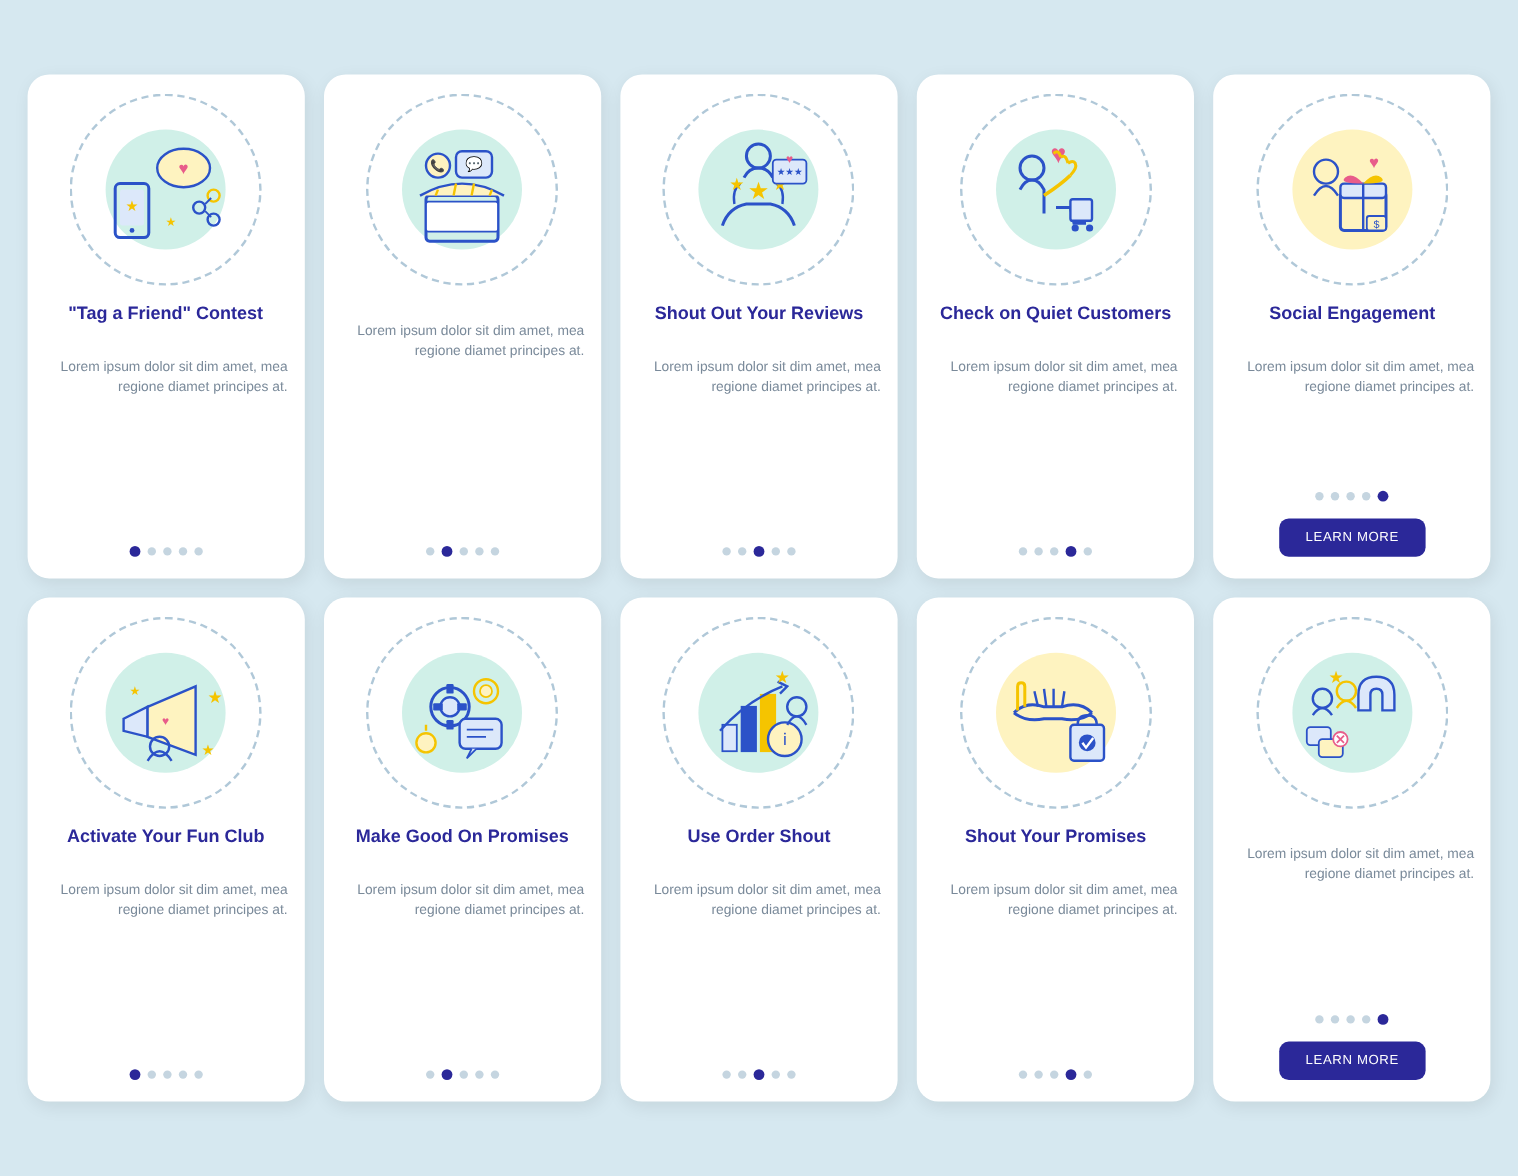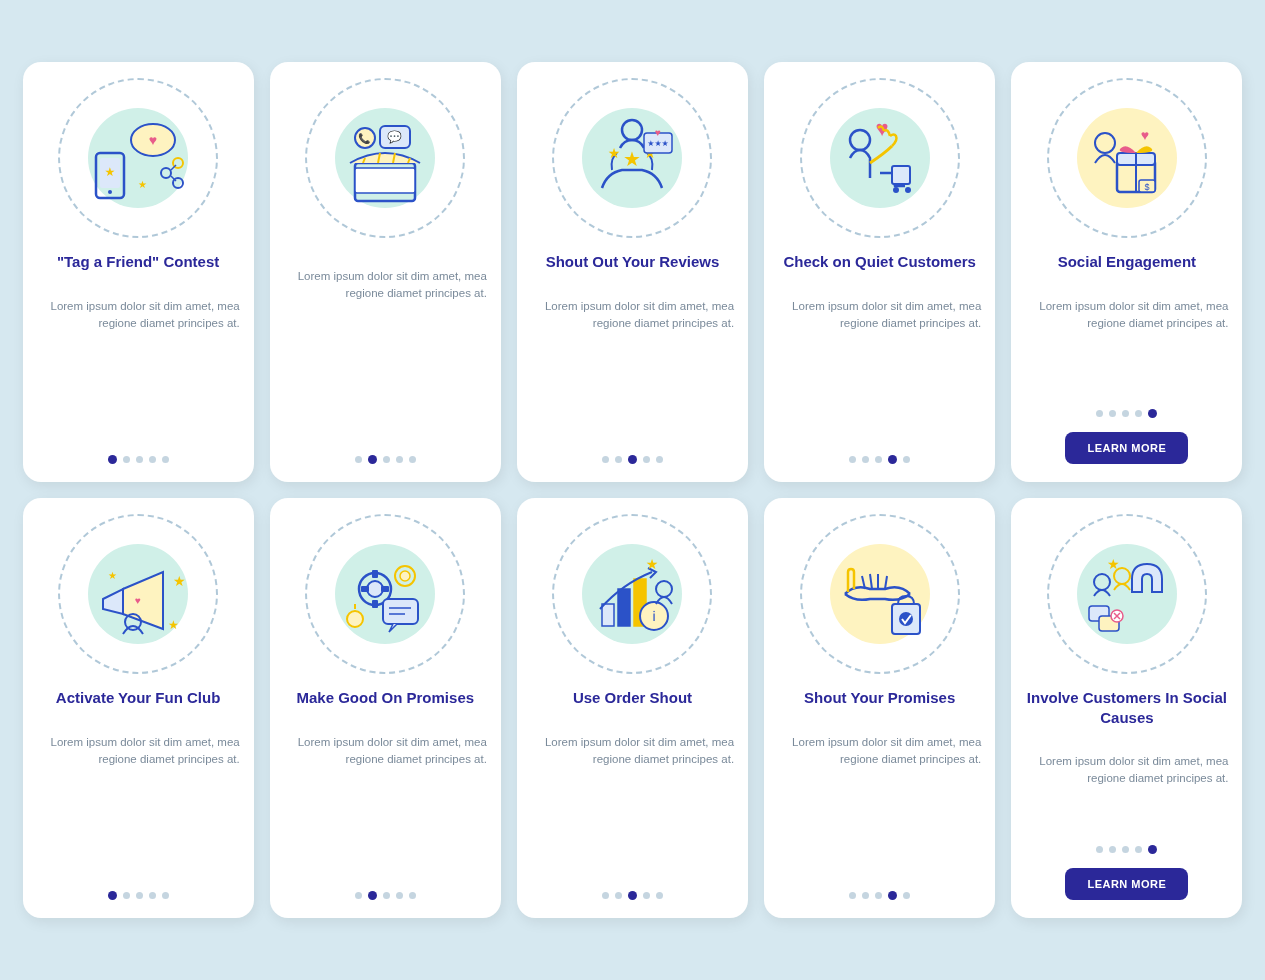--- a/index.html
+++ b/index.html
@@ -89,21 +89,21 @@
       height: 9px;
     }
     .learn-btn {
       margin-top: 14px;
       background: #2b2899;
       color: #fff;
       border: none;
       border-radius: 8px;
       padding: 10px 22px;
       font-size: 11px;
-      font-weight: 700;
+      font-weight: 400;
       cursor: pointer;
       letter-spacing: 0.5px;
     }
     .teal-bg { background: #d0f0e8; }
     .yellow-bg { background: #fef3c0; }
   </style>
 </head>
 <body>
 
 <div class="grid">
@@ -417,21 +417,20 @@
         <text x="40" y="35" font-size="14" fill="#f5c400">★</text>
 
         <rect x="22" y="72" width="20" height="15" rx="3" fill="#dce8fa" stroke="#2b52c8" stroke-width="1.5"></rect>
         <rect x="32" y="82" width="20" height="15" rx="3" fill="#fef3c0" stroke="#2b52c8" stroke-width="1.5"></rect>
 
         <circle cx="50" cy="82" r="6" fill="#fff" stroke="#e85c8a" stroke-width="1.5"></circle>
         <line x1="47" y1="79" x2="53" y2="85" stroke="#e85c8a" stroke-width="1.5"></line>
         <line x1="53" y1="79" x2="47" y2="85" stroke="#e85c8a" stroke-width="1.5"></line>
       </svg>
     </div>
-    <div class="card-title">Involve Customers In Social Causes</div>
     <div class="card-body">Lorem ipsum dolor sit dim amet, mea regione diamet principes at.</div>
     <div class="dots">
       <div class="dot"></div>
       <div class="dot"></div>
       <div class="dot"></div>
       <div class="dot"></div>
       <div class="dot active"></div>
     </div>
     <button class="learn-btn">LEARN MORE</button>
   </div>

